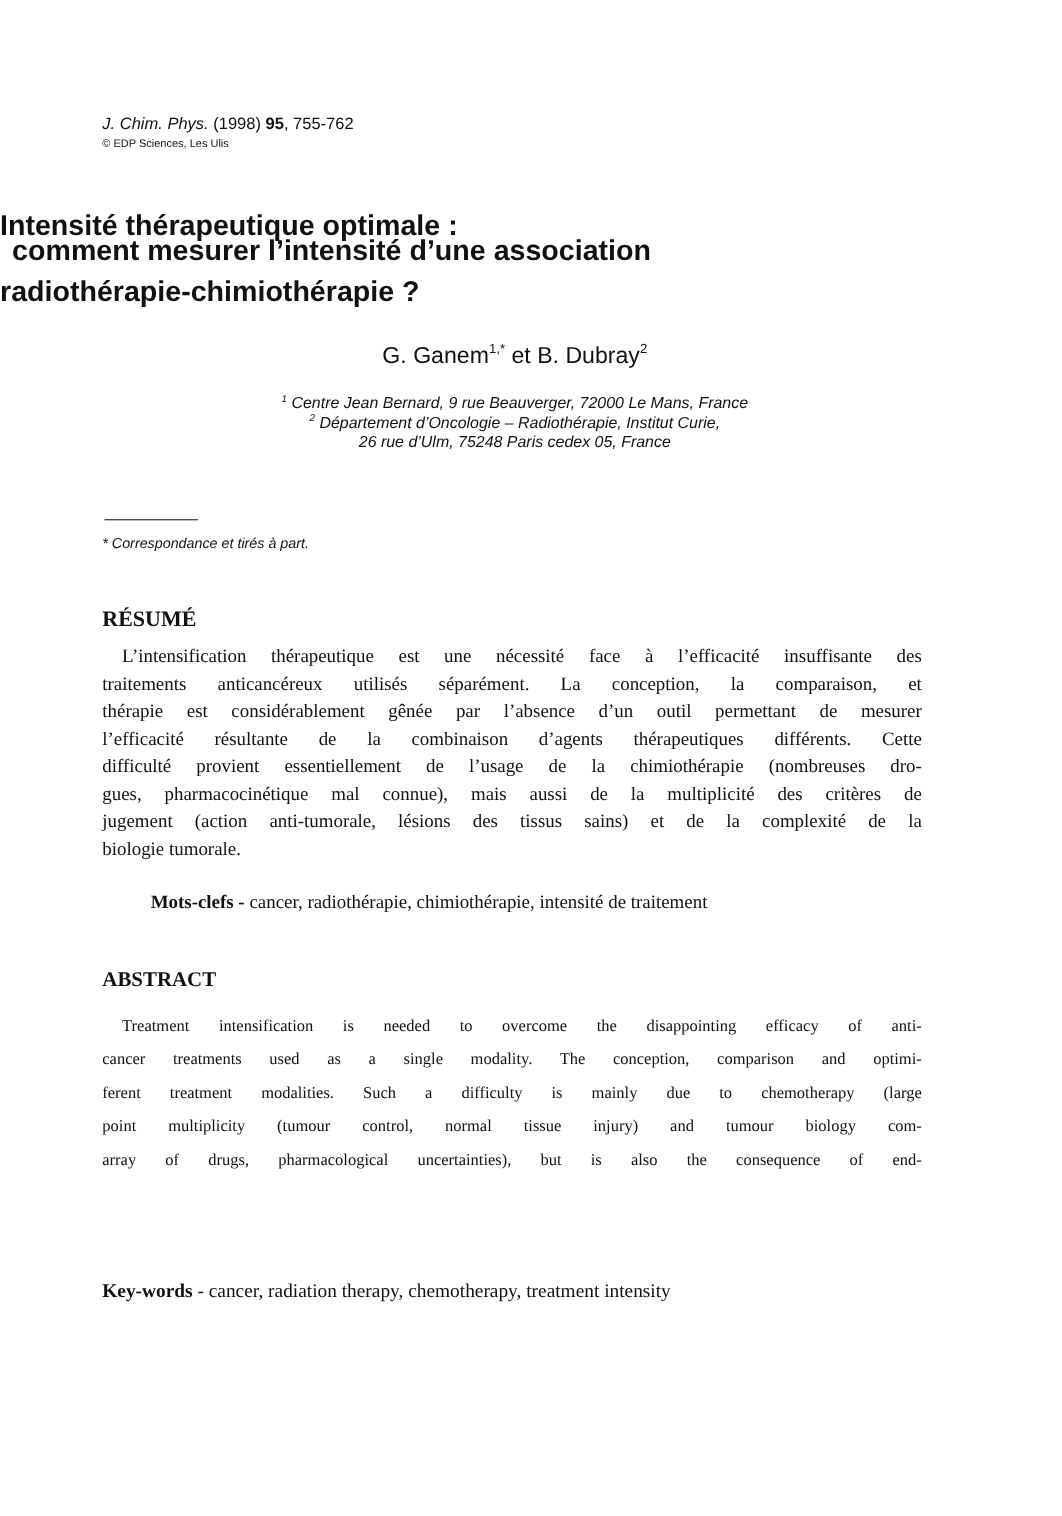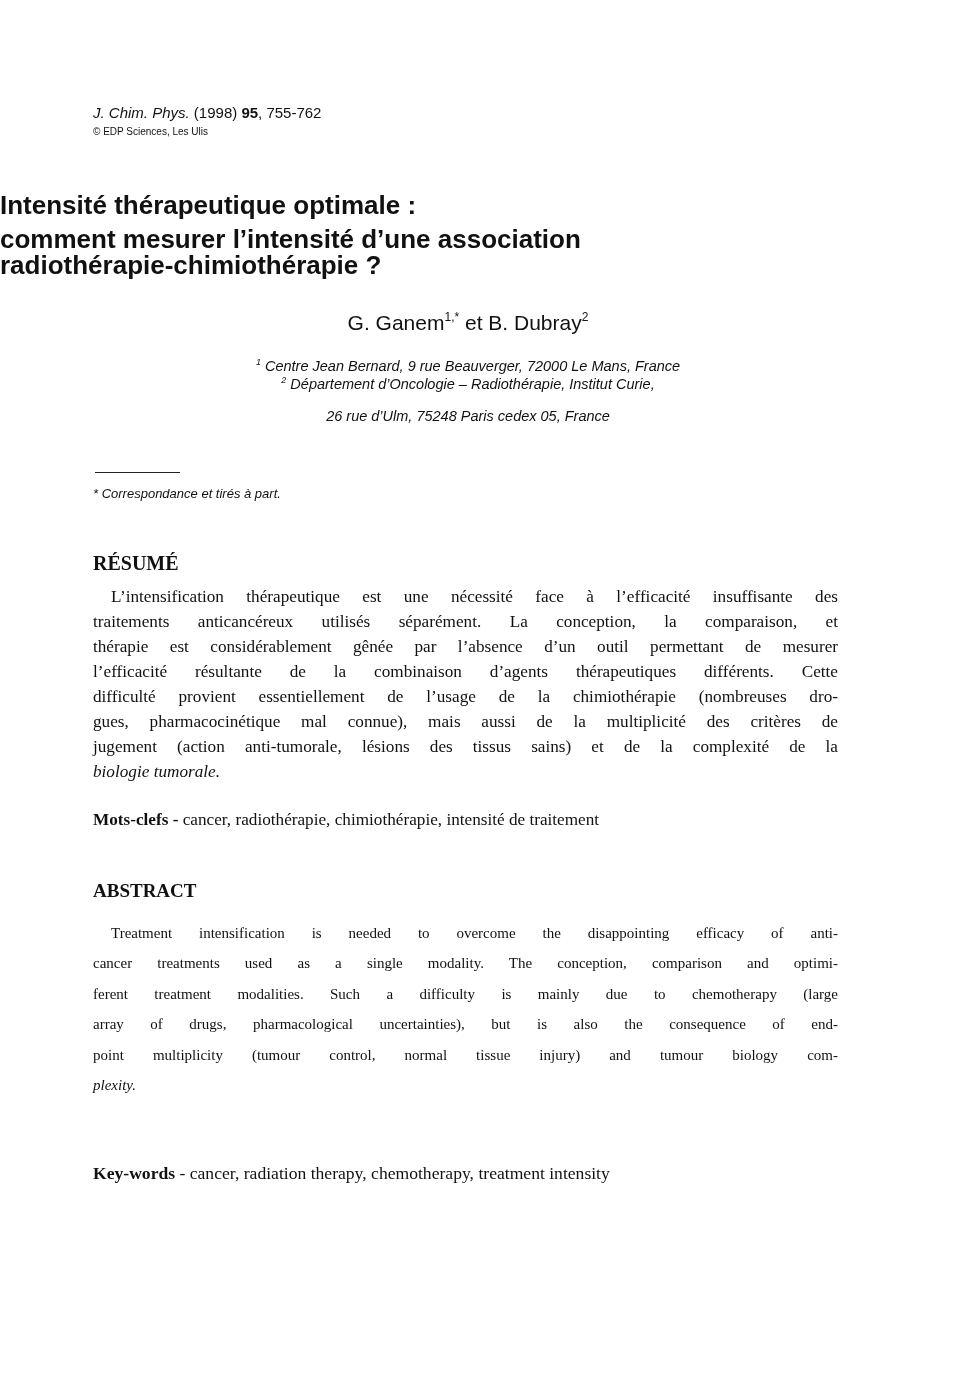--- a/index.html
+++ b/index.html
@@ -5,41 +5,41 @@
   html, body { margin: 0; padding: 0; background: #ffffff; }
   body { width: 965px; height: 1378px; position: relative; overflow: hidden; color: #111; }
   .abs { position: absolute; white-space: nowrap; }
   .sans { font-family: "Liberation Sans", "DejaVu Sans", sans-serif; }
   .serif { font-family: "Liberation Serif", "DejaVu Serif", serif; }
   .journal { left: 93px; top: 104px; font-size: 15px; }
   .journal .jname { font-style: italic; }
   .journal .vol { font-weight: bold; }
   .copyright { left: 93px; top: 126px; font-size: 10px; }
   .title { left: 0; width: 936px; font-weight: bold; font-size: 26px; line-height: 30px; }
-  .t1 { top: 190px; } .t2 { top: 224px; } .t3 { top: 250px; }
+  .t1 { top: 190px; } .t2 { top: 212px; padding-left: 11px; } .t3 { top: 250px; }
   .authors { left: 0; width: 936px; top: 310px; text-align: center; font-size: 21px; }
   .authors sup { font-size: 12px; vertical-align: 9px; }
   .affil { left: 0; width: 936px; text-align: center; font-style: italic; font-size: 14.5px; }
   .affil sup { font-size: 9px; vertical-align: 6px; }
-  .a1 { top: 357px; } .a2 { top: 375px; } .a3 { top: 408px; }
+  .a1 { top: 357px; } .a2 { top: 375px; } .a3 { top: 394px; }
   .fn-rule { position: absolute; left: 95px; top: 472px; width: 85px; height: 1px; background: #222; }
   .footnote { left: 93px; top: 486px; font-size: 13px; font-style: italic; }
   .heading { left: 93px; font-weight: bold; font-size: 20px; }
   .h-resume { top: 552px; }
   .h-abstract { top: 880px; font-size: 19px; }
   .para { position: absolute; left: 93px; width: 745px; }
   .para .line { display: block; height: 25px; line-height: 25px; font-size: 17.2px; text-align: justify; text-align-last: justify; white-space: nowrap; }
-  .para .line.last { text-align-last: left; font-style: italic; }
+  .para .line.last { text-align-last: left; }
   .para .line.indent { padding-left: 18px; }
   .resume-body { top: 584px; }
   .abstract-body { top: 918px; }
   .abstract-body .line { height: 30.4px; line-height: 30.4px; font-size: 15px; }
   .kw { left: 93px; font-size: 17.2px; }
   .kw b { font-weight: bold; }
-  .kw-fr { top: 810px; }
+  .kw-fr { top: 810px; margin-left: 44px; }
   .kw-en { top: 1163px; font-size: 17.6px; }
 </style>
 </head>
 <body>
 
 <div class="abs sans journal"><span class="jname">J. Chim. Phys.</span> <span>(1998)</span> <span class="vol">95</span><span>, 755-762</span></div>
 <div class="abs sans copyright">© EDP Sciences, Les Ulis</div>
 
 <div class="abs sans title t1">Intensité thérapeutique optimale :</div>
 <div class="abs sans title t2">comment mesurer l’intensité d’une association</div>
@@ -65,17 +65,16 @@
   <span class="line">jugement (action anti-tumorale, lésions des tissus sains) et de la complexité de la</span>
   <span class="line last">biologie tumorale.</span>
 </div>
 <div class="abs serif kw kw-fr"><b>Mots-clefs -</b><span> cancer, radiothérapie, chimiothérapie, intensité de traitement</span></div>
 
 <div class="abs serif heading h-abstract">ABSTRACT</div>
 <div class="para serif abstract-body">
   <span class="line indent">Treatment intensification is needed to overcome the disappointing efficacy of anti-</span>
   <span class="line">cancer treatments used as a single modality. The conception, comparison and optimi-</span>
   <span class="line">ferent treatment modalities. Such a difficulty is mainly due to chemotherapy (large</span>
+  <span class="line">point multiplicity (tumour control, normal tissue injury) and tumour biology com-</span>
   <span class="line">array of drugs, pharmacological uncertainties), but is also the consequence of end-</span>
-  <span class="line">point multiplicity (tumour control, normal tissue injury) and tumour biology com-</span>
-  <span class="line last">plexity.</span>
 </div>
 <div class="abs serif kw kw-en"><b>Key-words</b><span> - cancer, radiation therapy, chemotherapy, treatment intensity</span></div>
 
 </body></html>

